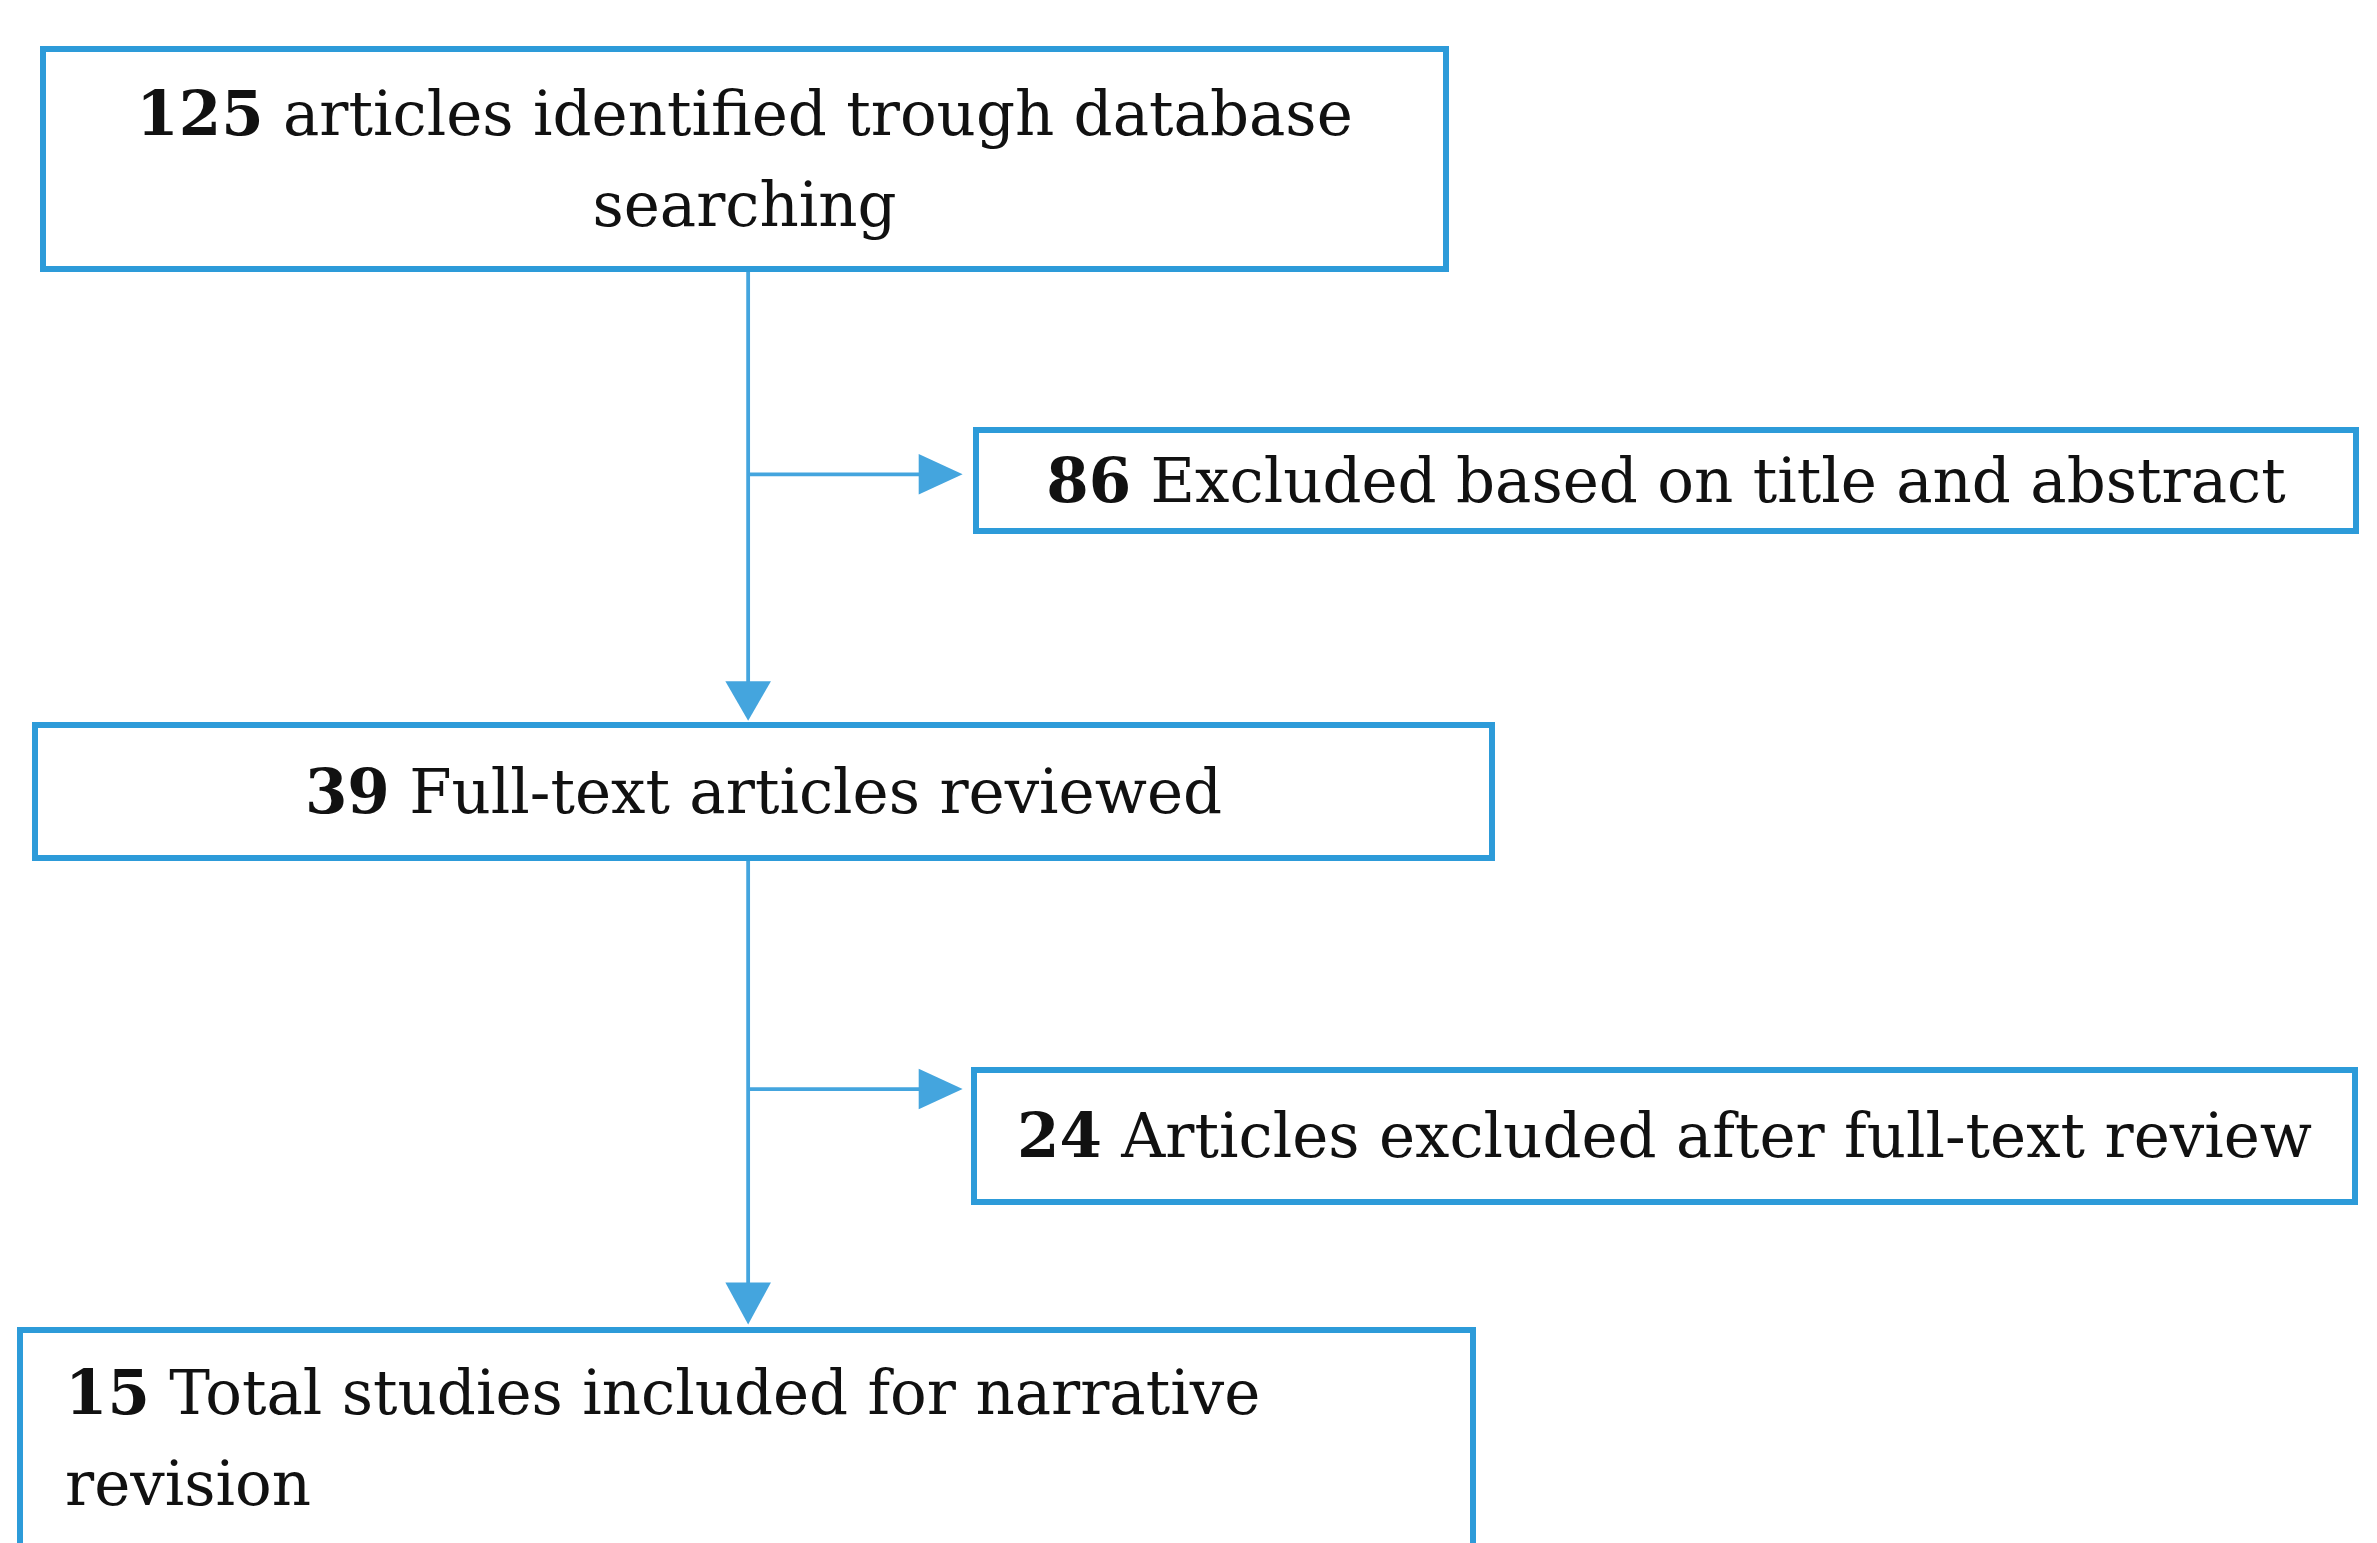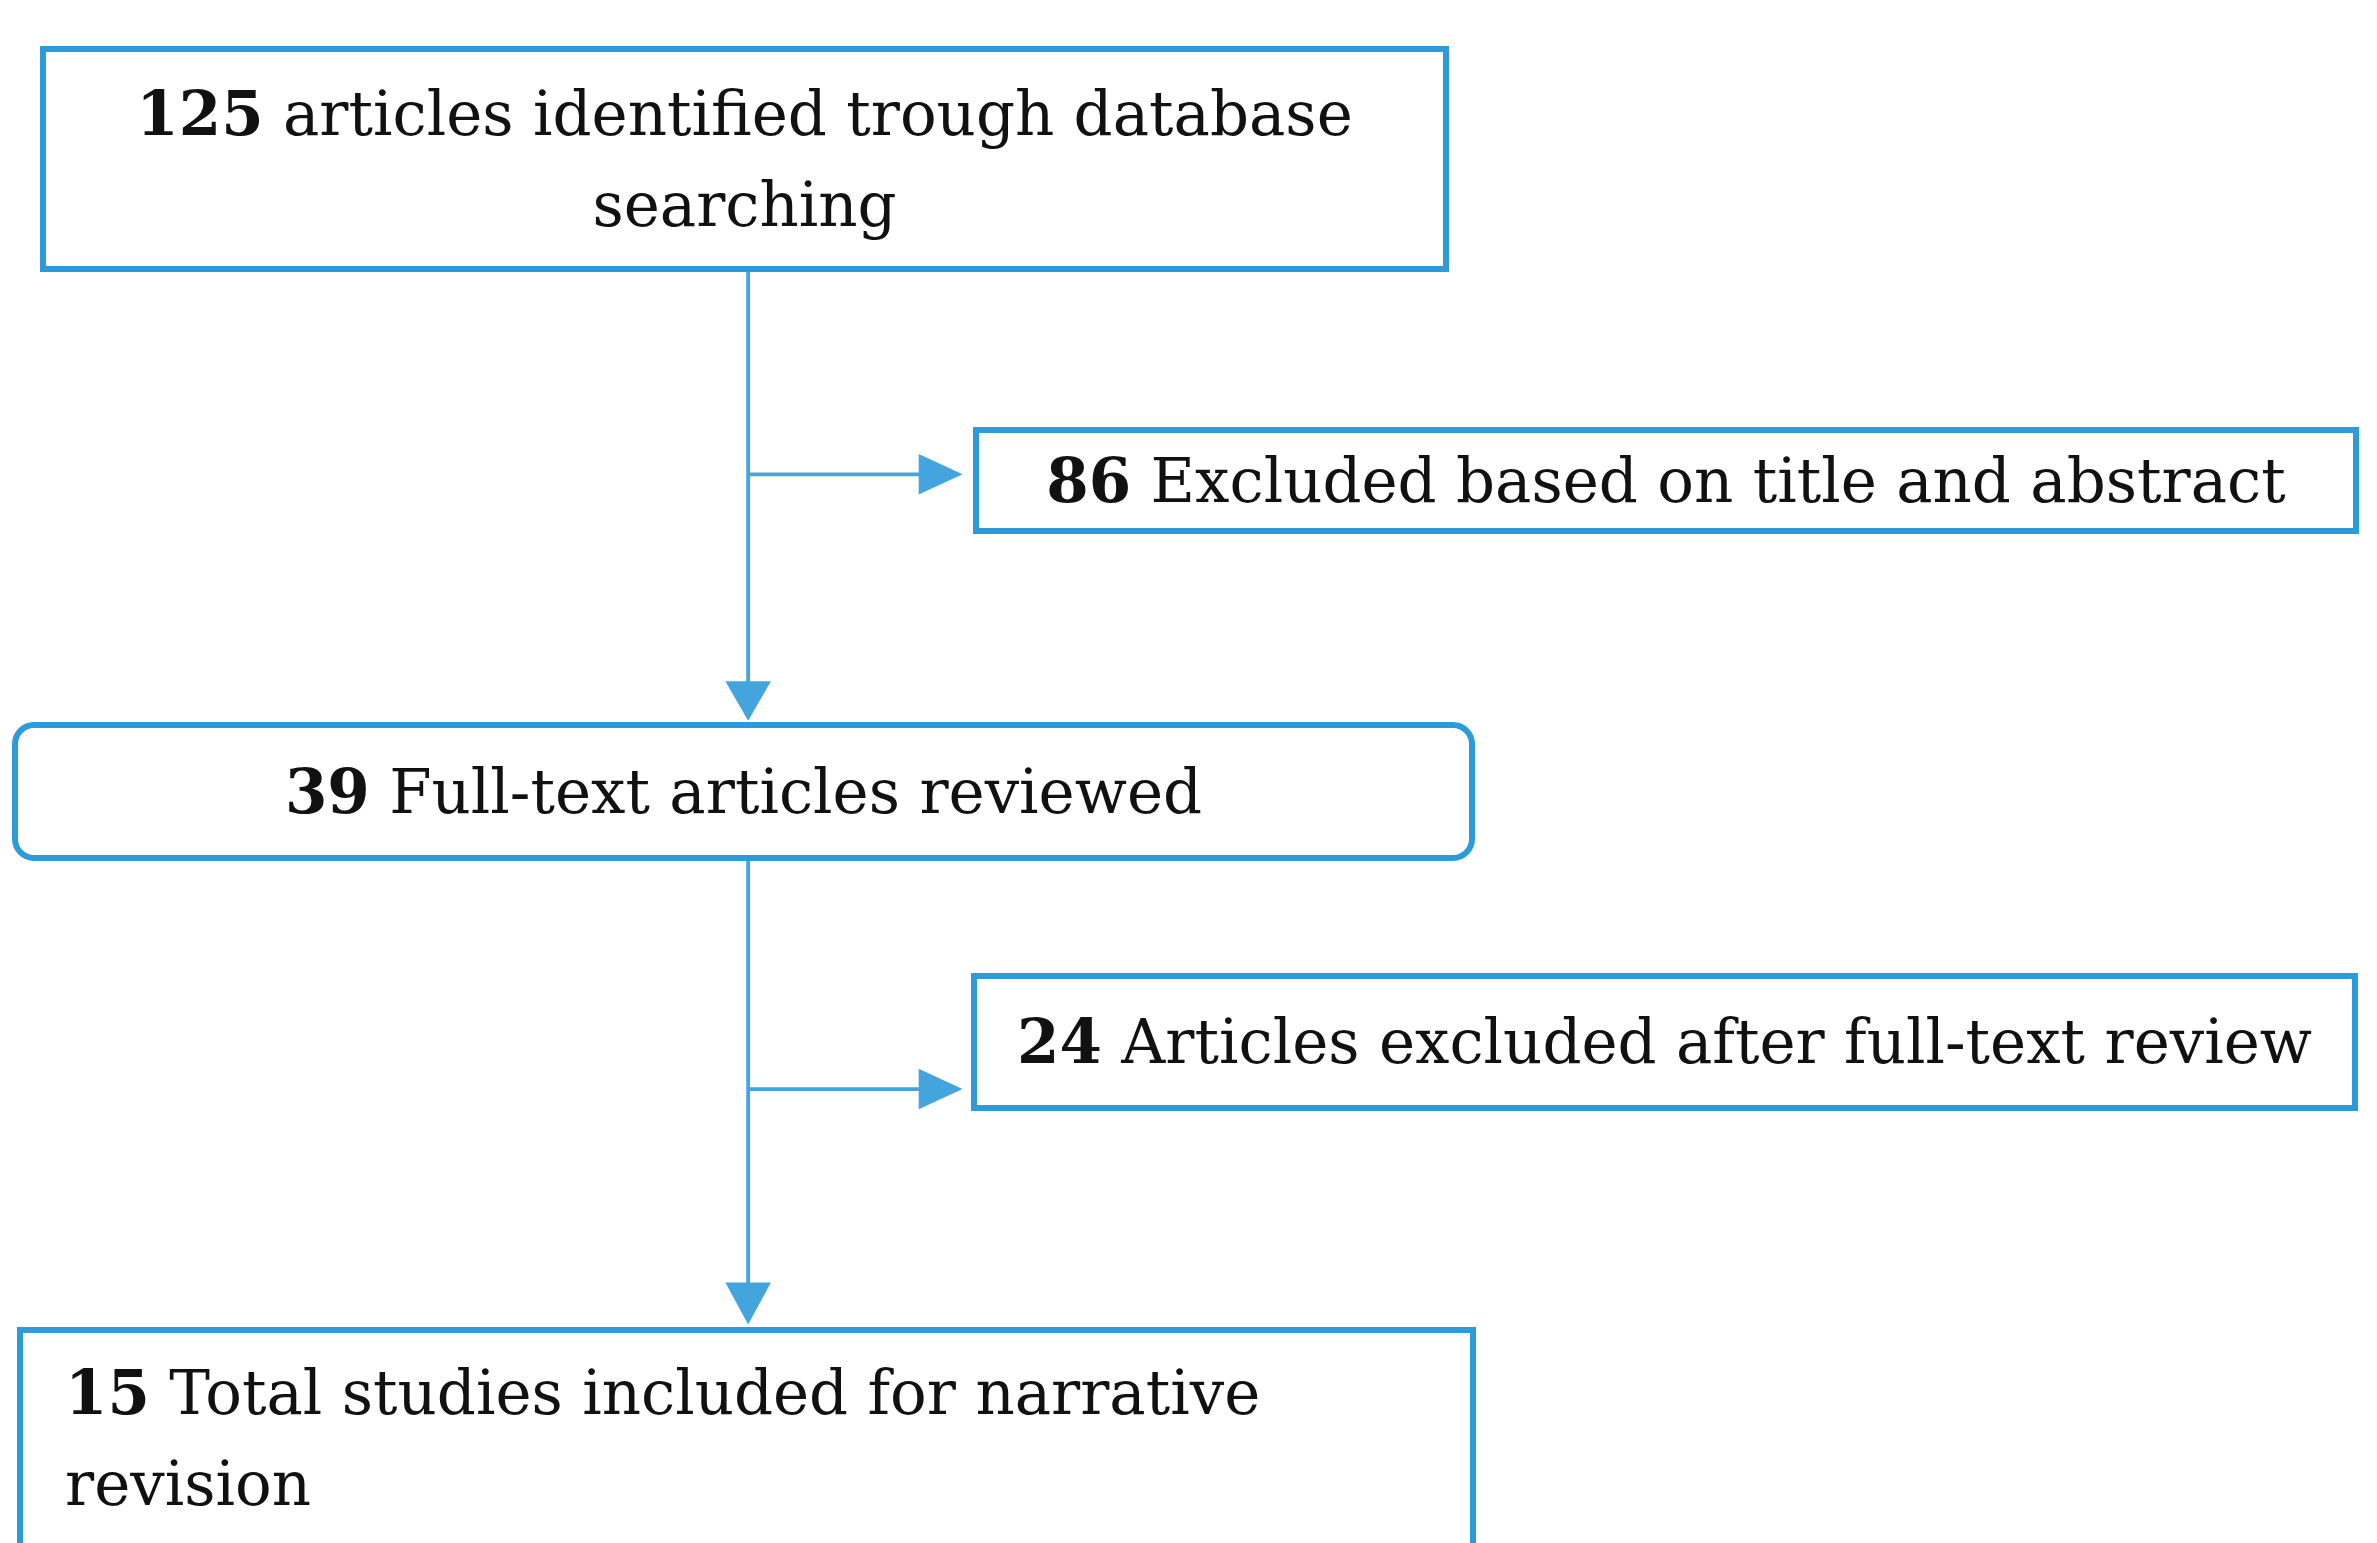--- a/index.html
+++ b/index.html
@@ -37,22 +37,22 @@
     align-items: center;
     justify-content: center;
     color: var(--text);
     font-size: 61px;
     line-height: 1.5;
   }
   .box p { text-align: center; }
   .box b { font-weight: 700; }
   #node-identified   { left: 40px;   top: 11px;   width: 1409px; height: 226px; padding: 0 34px; }
   #node-excluded-screening { left: 973px; top: 392px;  width: 1386px; height: 107px; padding: 0 10px; }
-  #node-fulltext     { left: 12px;   top: 687px;  width: 1463px; height: 139px; padding: 0 17px; border-radius: 22px; }
-  #node-excluded-fulltext { left: 971px; top: 938px; width: 1387px; height: 138px; padding: 0 17px; }
+  #node-fulltext     { left: 32px;   top: 687px;  width: 1463px; height: 139px; padding: 0 17px; }
+  #node-excluded-fulltext { left: 971px; top: 1032px; width: 1387px; height: 138px; padding: 0 17px; }
   #node-included     { left: 17px;   top: 1292px; width: 1459px; height: 222px;
                        justify-content: flex-start; padding: 0 135px 0 42px; }
   #node-included p   { text-align: left; }
 </style>
 </head>
 <body>
 
 <div class="canvas">
 
   <svg class="connectors" viewBox="0 0 2815 1828" xmlns="http://www.w3.org/2000/svg">

